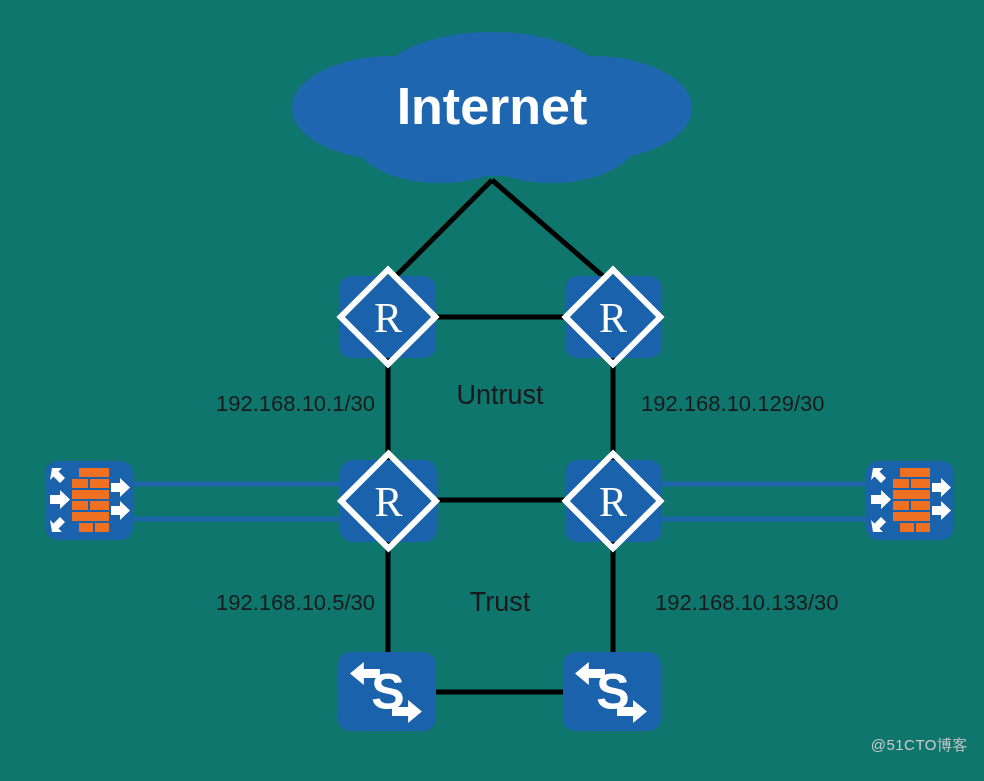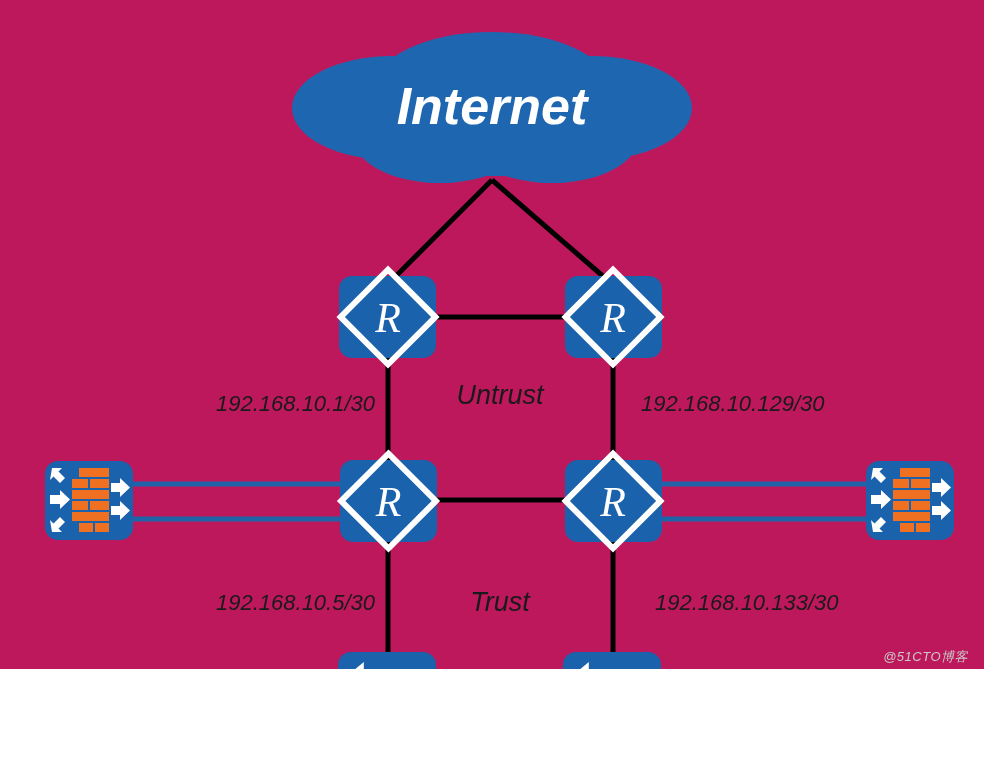--- a/index.html
+++ b/index.html
@@ -6,24 +6,23 @@
     margin: 0;
     padding: 0;
     background: #ffffff;
   }
   body {
     font-family: "Liberation Sans", sans-serif;
   }
   #canvas {
     position: relative;
     width: 984px;
-    height: 669px;
-    background: #be185d;
+    height: 781px;
+    background: #0f766e;
     overflow: hidden;
-    font-style: italic;
   }
   svg.layer {
     position: absolute;
     left: 0;
     top: 0;
     width: 984px;
     height: 781px;
   }
   .edge-black {
     stroke: #000000;
@@ -73,24 +72,24 @@
     font-weight: bold;
     font-size: 50px;
     text-anchor: middle;
   }
   .brick {
     fill: #ee7020;
   }
   .watermark {
     position: absolute;
     right: 16px;
-    bottom: 3px;
+    bottom: 26px;
     color: #c9c9c9;
     font-family: "Liberation Sans", sans-serif;
-    font-size: 13px;
+    font-size: 15px;
     letter-spacing: 0.5px;
     white-space: nowrap;
   }
 </style>
 </head>
 <body>
 
 <div id="canvas">
 
   <svg class="layer" viewBox="0 0 984 781" xmlns="http://www.w3.org/2000/svg">

